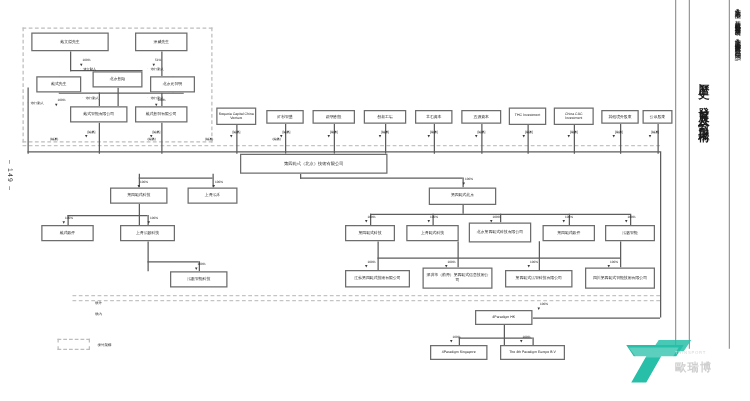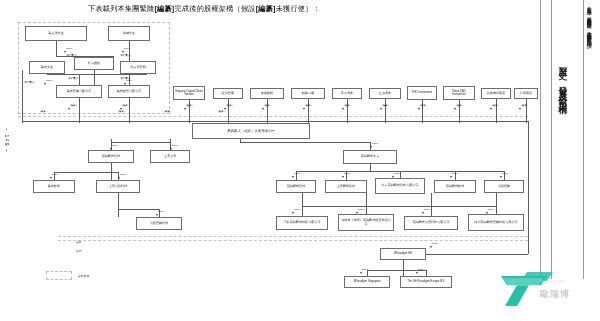--- a/index.html
+++ b/index.html
@@ -118,23 +118,20 @@
   .wm-sub{
     position:absolute;left:540px;top:280px;
     font-size:3.4px;color:#d8d8d8;letter-spacing:.6px;white-space:nowrap;
   }
 </style>
 </head>
 <body>
 
 <div class="page">
 
-  <div class="title">
-    <span>下表載列本集團緊隨</span><b>[編纂]</b><span>完成後的股權架構（假設</span><b>[編纂]</b><span>未獲行使）：</span>
-  </div>
 
   <div class="folio">– 149 –</div>
 
   <div class="rule r1"></div>
   <div class="rule r2"></div>
   <div class="rule r3"></div>
 
   <div class="vtext head">歷史、發展及公司架構</div>
   <div class="vtext body">本文件為草擬本，其所載資料並不完整並可作出更改。本文件必須與本文件封面頁「警告」一節一併閱讀。</div>
 

